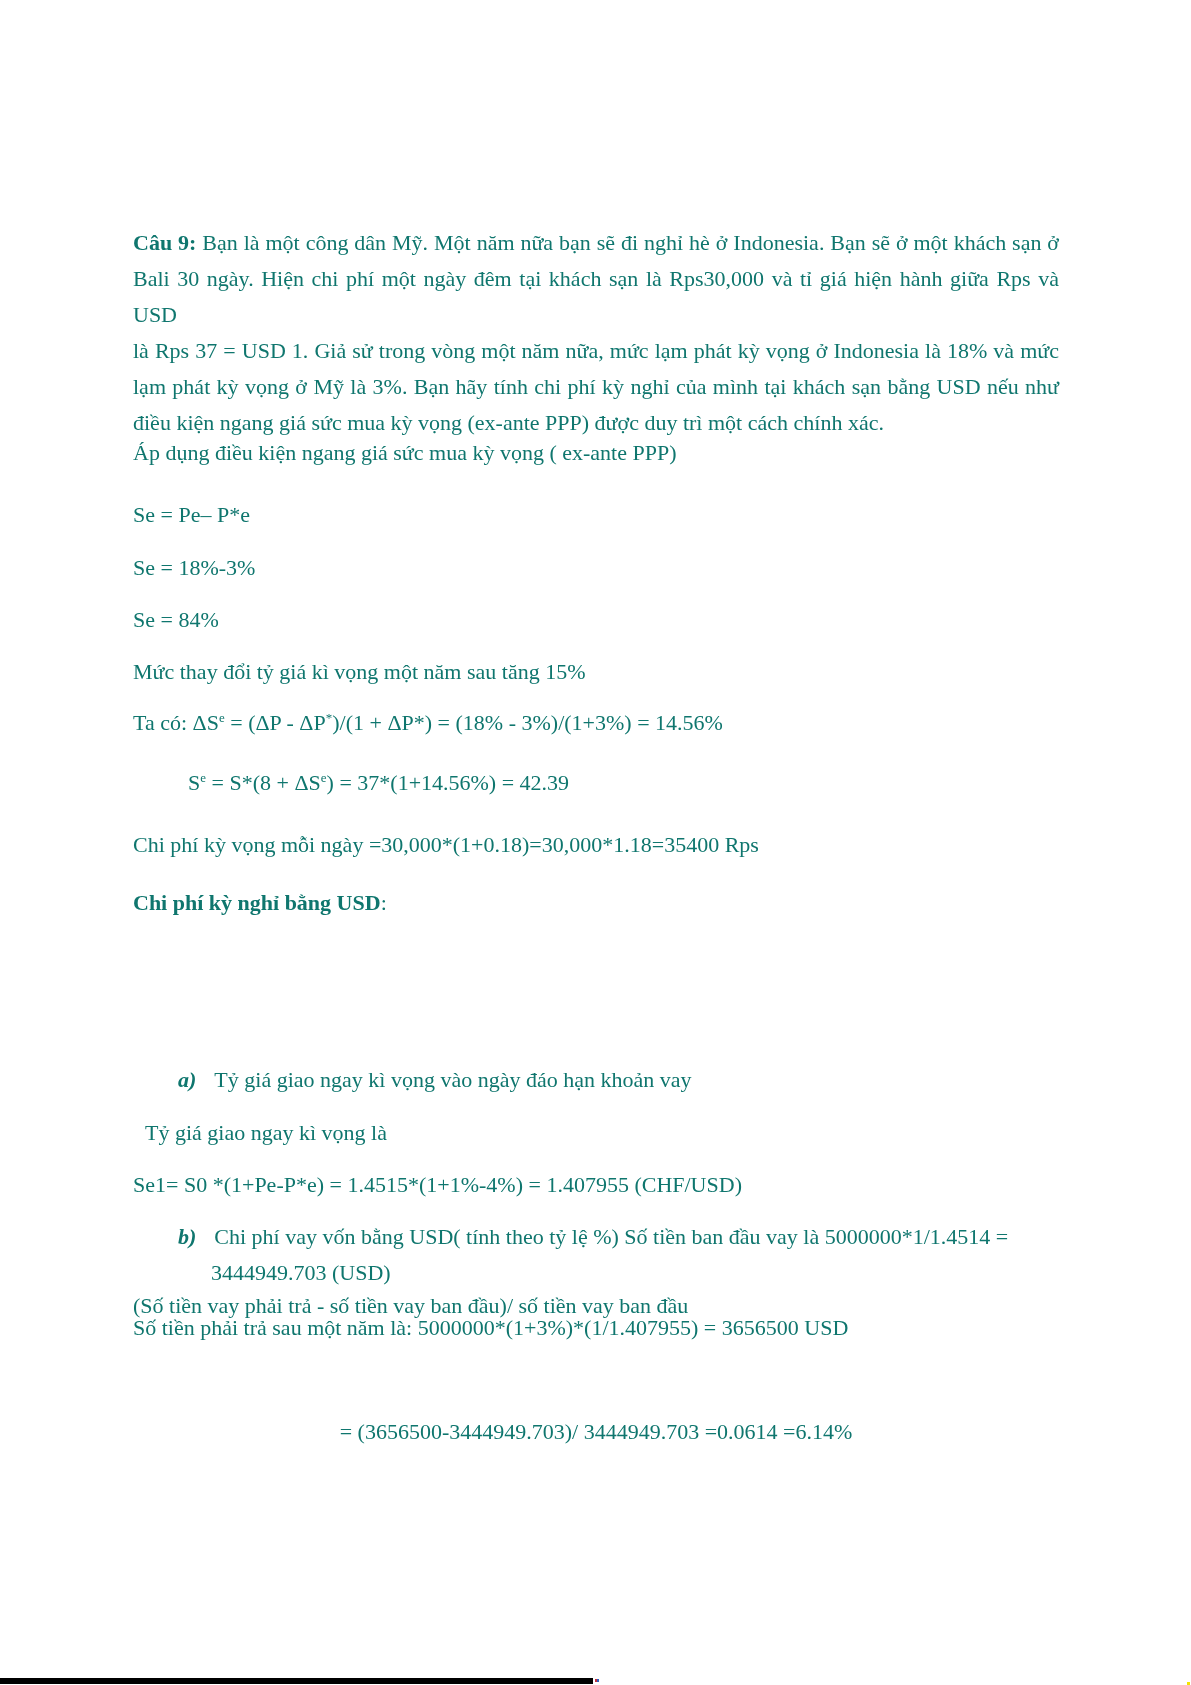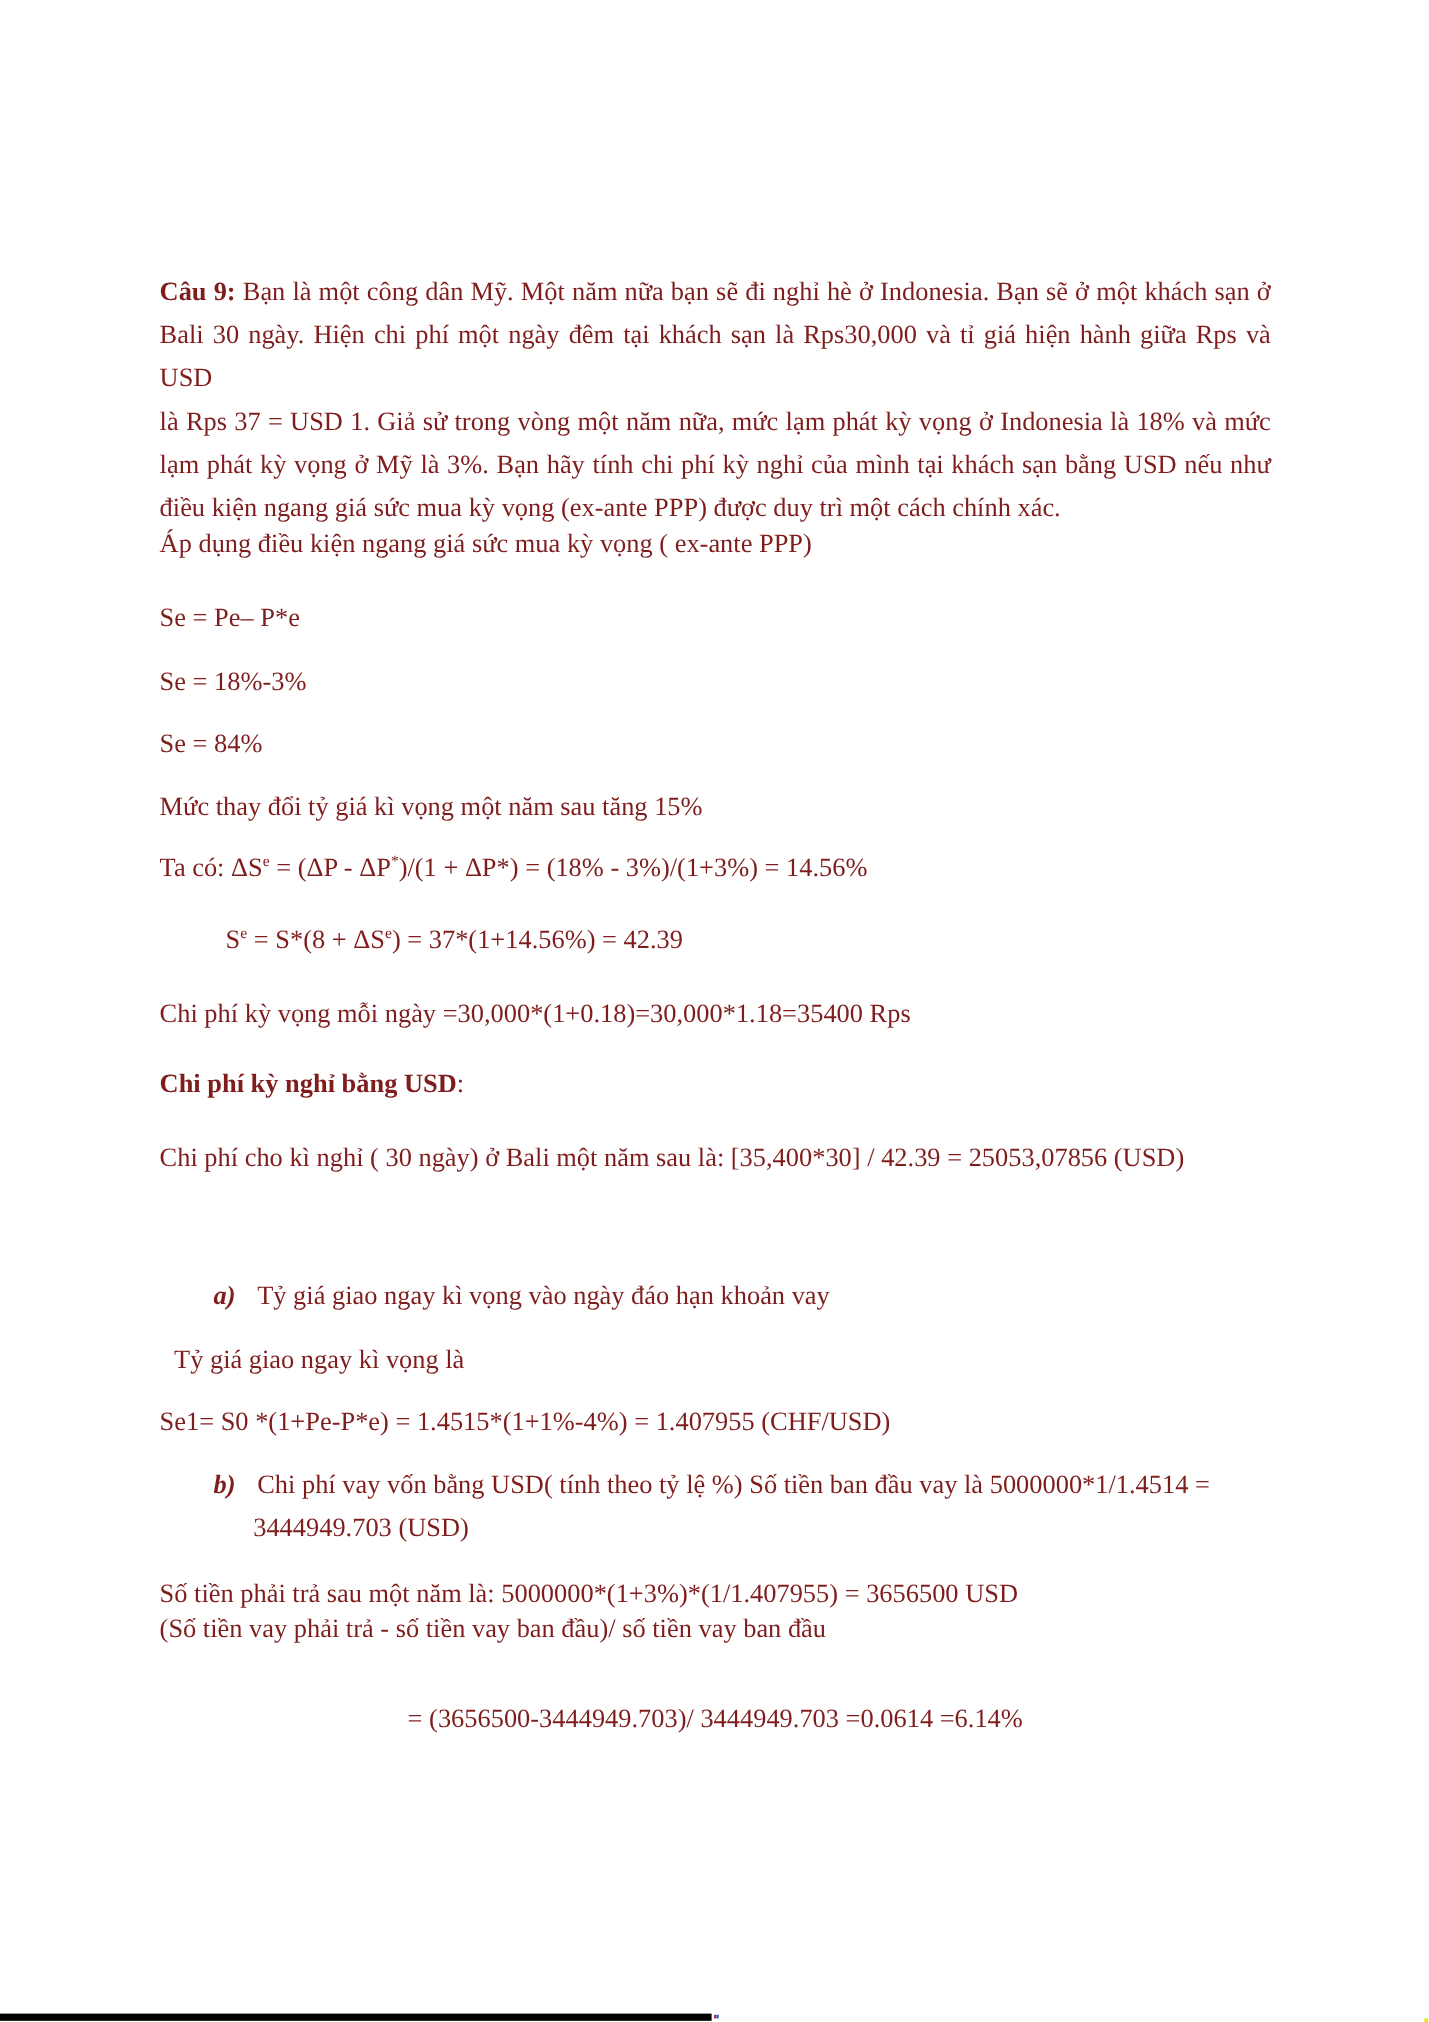--- a/index.html
+++ b/index.html
@@ -2,21 +2,21 @@
 <html><head>
 <meta charset="utf-8">
 <style>
   html, body { margin: 0; padding: 0; background: #ffffff; }
   .page {
     position: relative;
     width: 1191px;
     height: 1685px;
     background: #ffffff;
     font-family: "Liberation Serif", "DejaVu Serif", serif;
-    color: #7f1d1d;
+    color: #0f766e;
     overflow: hidden;
   }
   .ln {
     position: absolute;
     left: 133px;
     width: 926px;
     font-size: 22px;
     line-height: 36px;
     white-space: nowrap;
   }
@@ -74,37 +74,36 @@
   <div class="ln" style="top:654px;">Mức thay đổi tỷ giá kì vọng một năm sau tăng 15%</div>
 
   <div class="ln" style="top:705px;"><span>Ta có: ΔS</span><sup>e</sup><span> = (ΔP - ΔP</span><sup>*</sup><span>)/(1 + ΔP*) = (18% - 3%)/(1+3%) = 14.56%</span></div>
 
   <div class="ln ind55" style="top:765px;"><span>S</span><sup>e</sup><span> = S*(8 + ΔS</span><sup>e</sup><span>) = 37*(1+14.56%) = 42.39</span></div>
 
   <div class="ln" style="top:827px;">Chi phí kỳ vọng mỗi ngày =30,000*(1+0.18)=30,000*1.18=35400 Rps</div>
 
   <div class="ln" style="top:885px;"><span class="b">Chi phí kỳ nghỉ bằng USD</span><span>:</span></div>
 
-  <div class="ln" style="top:947px;">Chi phí cho kì nghỉ ( 30 ngày) ở Bali một năm sau là: [35,400*30] / 42.39 = 25053,07856 (USD)</div>
 
 
   <div class="ln ind45" style="top:1062px;"><span class="mk">a)</span><span class="gap"></span><span>Tỷ giá giao ngay kì vọng vào ngày đáo hạn khoản vay</span></div>
 
   <div class="ln" style="top:1115px;margin-left:12px;">Tỷ giá giao ngay kì vọng là</div>
 
   <div class="ln" style="top:1167px;">Se1= S0 *(1+Pe-P*e) = 1.4515*(1+1%-4%) = 1.407955 (CHF/USD)</div>
 
   <div class="ln" style="top:1219px;">
     <div class="ind45"><span class="mk">b)</span><span class="gap"></span><span>Chi phí vay vốn bằng USD( tính theo tỷ lệ %) Số tiền ban đầu vay là 5000000*1/1.4514 =</span></div>
     <div class="ind78">3444949.703 (USD)</div>
   </div>
 
   <div class="ln" style="top:1310px;">Số tiền phải trả sau một năm là: 5000000*(1+3%)*(1/1.407955) = 3656500 USD</div>
 
-  <div class="ln" style="top:1339px;">(Số tiền vay phải trả - số tiền vay ban đầu)/ số tiền vay ban đầu</div>
+  <div class="ln" style="top:1288px;">(Số tiền vay phải trả - số tiền vay ban đầu)/ số tiền vay ban đầu</div>
 
   <div class="ln" style="top:1414px;text-align:center;">= (3656500-3444949.703)/ 3444949.703 =0.0614 =6.14%</div>
 
   <div class="footer-bar" style="background: rgb(0, 0, 0);"></div>
   <div class="mark-red" style="background: rgb(192, 48, 64);"></div>
   <div class="mark-blue" style="background: rgb(48, 96, 192);"></div>
   <div class="mark-yellow" style="background: rgb(242, 228, 0);"></div>
 
 </div>
 

